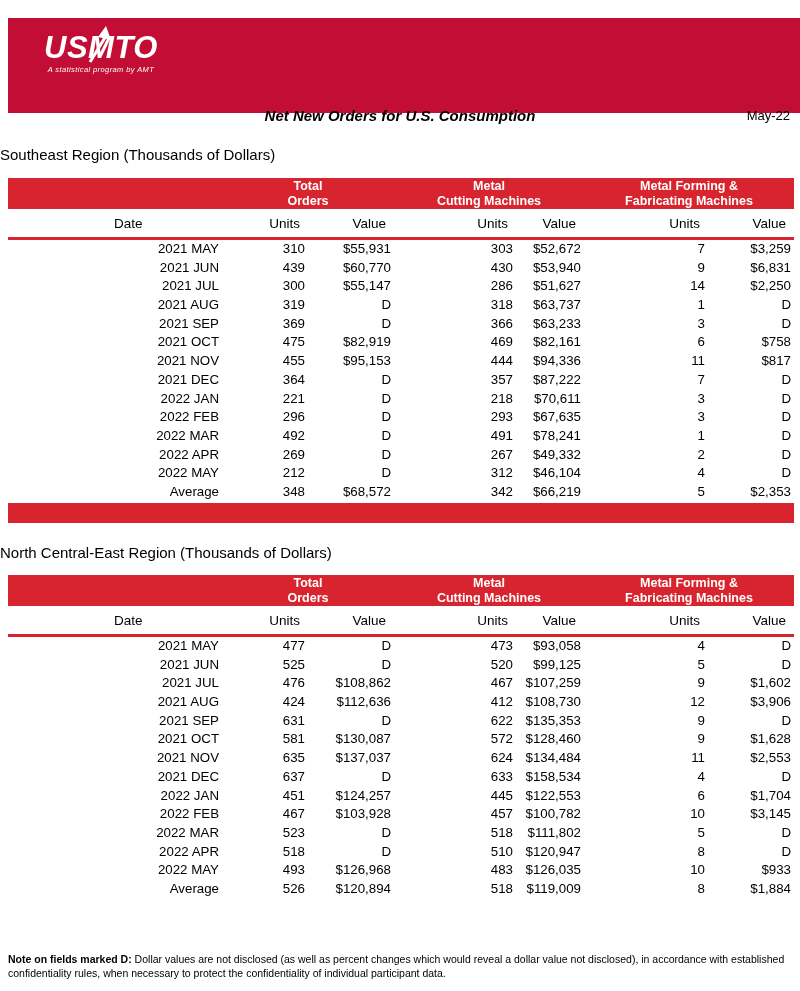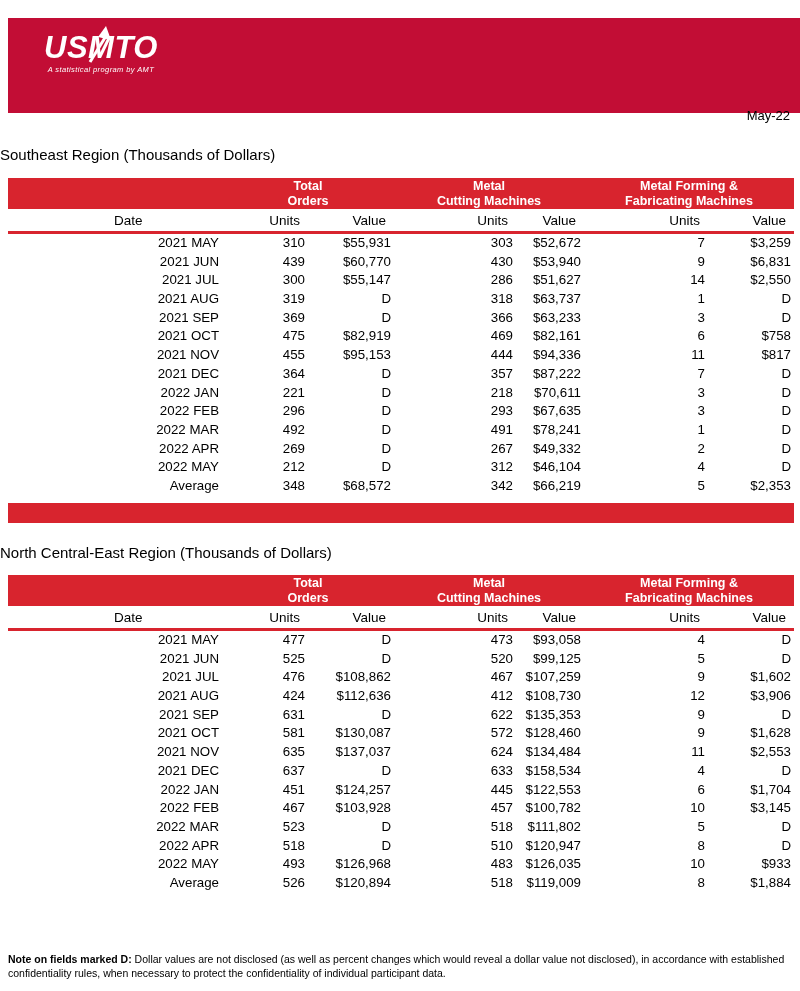--- a/index.html
+++ b/index.html
@@ -55,21 +55,21 @@
   #table-1 { top: 575px; }
 
   .band {
     display: flex; height: 31px;
     background: var(--accent-red, #D8242E);
     color: #fff; font-weight: bold; font-size: 12.5px;
     text-align: center;
   }
   .gcell { padding-top: 1px; line-height: 14.5px; }
 
-  .subhead { display: flex; height: 22px; align-items: center; font-size: 13.5px; }
+  .subhead { display: flex; height: 28px; align-items: center; font-size: 13.5px; }
   .rule { height: 3px; background: var(--accent-red, #D8242E); }
 
   .cell { text-align: right; padding-right: 3px; overflow: hidden; white-space: nowrap; }
   .c-date { width: 214px; }
   .c-u1 { width: 86px; }
   .c-v1 { width: 86px; }
   .c-u2 { width: 122px; }
   .c-v2 { width: 68px; }
   .c-u3 { width: 124px; }
   .c-v3 { width: 86px; }
@@ -103,20 +103,21 @@
     <div class="logo-text">USMTO</div>
     <svg class="logo-arrow" width="110" height="44" viewBox="0 0 110 44">
       <line x1="46" y1="38" x2="62" y2="12" stroke="#ffffff" stroke-width="3"></line>
       <polygon points="62,2 67,16 54,13" fill="#ffffff"></polygon>
     </svg>
     <div class="logo-tagline">A statistical program by AMT</div>
   </div>
 </div>
 
 <div class="title-line">
+  <div class="report-title">Net New Orders for U.S. Consumption</div>
   <div class="report-date">May-22</div>
 </div>
 
 <div class="region-title" id="region-title-0">Southeast Region (Thousands of Dollars)</div>
 
 <div class="tbl" id="table-0">
   <div class="band">
     <div class="c-date"></div>
     <div class="gcell g1">
       <div>Total</div>
@@ -160,21 +161,21 @@
         <div class="cell c-u3">9</div>
         <div class="cell c-v3">$6,831</div>
       </div>
       <div class="trow">
         <div class="cell c-date">2021 JUL</div>
         <div class="cell c-u1">300</div>
         <div class="cell c-v1">$55,147</div>
         <div class="cell c-u2">286</div>
         <div class="cell c-v2">$51,627</div>
         <div class="cell c-u3">14</div>
-        <div class="cell c-v3">$2,550</div>
+        <div class="cell c-v3">$2,250</div>
       </div>
       <div class="trow">
         <div class="cell c-date">2021 AUG</div>
         <div class="cell c-u1">319</div>
         <div class="cell c-v1">D</div>
         <div class="cell c-u2">318</div>
         <div class="cell c-v2">$63,737</div>
         <div class="cell c-u3">1</div>
         <div class="cell c-v3">D</div>
       </div>

